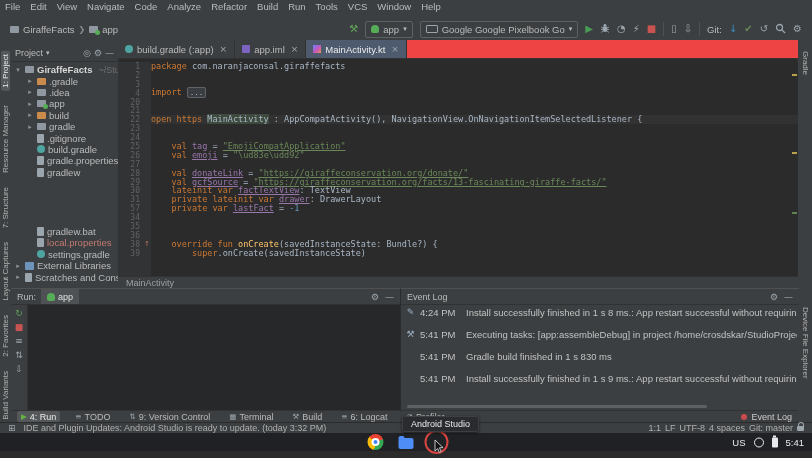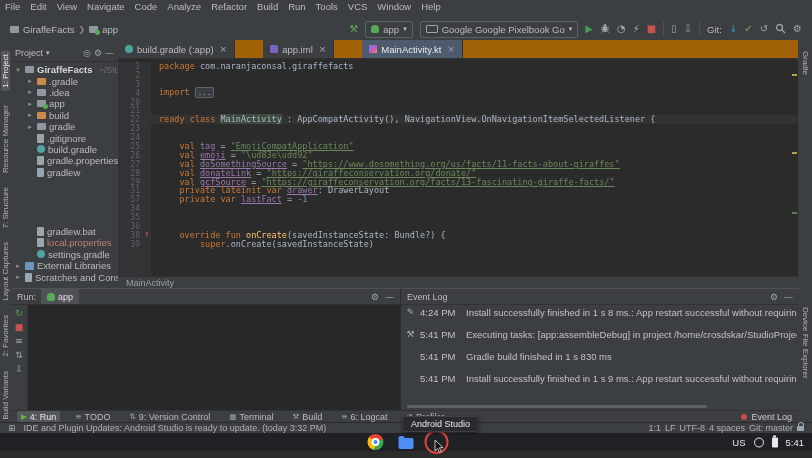--- a/index.html
+++ b/index.html
@@ -56,36 +56,36 @@
       border-radius:50%;background:#57ad57;}
   .icon-file{width:7px;height:9px;background:#9aa5ad;border-radius:1px;}
   .icon-gradle-file{width:8px;height:8px;border-radius:50%;background:#4ea4a0;}
   .icon-iml{width:8px;height:8px;background:#7a64c0;border-radius:1px;}
   .icon-kotlin{width:8px;height:8px;background:linear-gradient(135deg,#6d82f8,#c757bc 55%,#e7964c);}
   .icon-libs{width:9px;height:8px;background:#6f94bb;border-radius:1px;}
   .icon-scratch{width:7px;height:9px;background:#9aa5ad;border-radius:1px;}
   .icon-android{width:8px;height:8px;border-radius:50% 50% 2px 2px;background:#57ad57;}
 
   
-  .tabs{position:absolute;left:118px;top:40px;width:680px;height:18px;background:#a16207;
-        display:flex;align-items:flex-end;border-bottom:1px solid #323232;gap:28px;}
+  .tabs{position:absolute;left:118px;top:40px;width:680px;height:18px;background:#ef4444;
+        display:flex;align-items:flex-end;border-bottom:1px solid #323232;}
   .tab{display:flex;align-items:center;gap:4px;padding:0 7px;height:18px;font-size:9.5px;color:#bbb;
        border-right:1px solid #323232;background:#3c3f41;}
   .tab.active{background:#4e5a6e;color:#ececec;}
   .tab-close{color:#9aa5ad;font-size:9px;margin-left:2px;}
 
   
   .editor{position:absolute;left:118px;top:62px;width:680px;height:214px;background:#2b2b2b;overflow:hidden;}
   #code{position:absolute;inset:0;background:linear-gradient(90deg,#313335 0 33px,#2b2b2b 33px);}
   .cl{display:flex;align-items:center;height:8.9px;}
   .cl.hl{background:linear-gradient(90deg,#313335 0 33px,#323232 33px);}
   .gut{width:22px;flex:none;text-align:right;padding-right:3px;color:#606366;
        font:8px "DejaVu Sans Mono",monospace;}
   .mark{width:8px;flex:none;text-align:center;font-size:7px;color:#c4756a;}
-  .ct{margin:8px;font:8.5px/8.9px "DejaVu Sans Mono",monospace;white-space:pre;}
+  .ct{margin:0;font:8.5px/8.9px "DejaVu Sans Mono",monospace;white-space:pre;}
   .kw{color:#cc7832;}.pl{color:#a9b7c6;}.str{color:#6a8759;}
   .stru{color:#6a8759;text-decoration:underline;}
   .fld{color:#9876aa;}.fldu{color:#9876aa;text-decoration:underline;}
   .num{color:#6897bb;}.fn{color:#ffc66b;}
   .cls{color:#a9b7c6;background:#3d4a3d;}
   .fold{background:#3a3d41;border:1px solid #5f6468;border-radius:2px;padding:0 2px;
         font-size:7.5px;color:#a9b7c6;}
   .guide{position:absolute;left:387px;top:0;bottom:0;width:1px;background:#383a3c;}
   .tick{position:absolute;right:1px;width:5px;height:2px;background:#b8a24b;}
 
@@ -372,21 +372,21 @@
           <pre class="ct"></pre>
         </div>
         <div class="cl">
           <span class="gut">21</span>
           <span class="mark glyph"></span>
           <pre class="ct"></pre>
         </div>
         <div class="cl hl">
           <span class="gut">22</span>
           <span class="mark glyph"></span>
-          <pre class="ct"><span class="kw">ready class </span><span class="cls">MainActivity</span><span class="pl"> : AppCompatActivity(), NavigationView.OnNavigationItemSelectedListener {</span></pre>
+          <pre class="ct"><span class="kw">open https </span><span class="cls">MainActivity</span><span class="pl"> : AppCompatActivity(), NavigationView.OnNavigationItemSelectedListener {</span></pre>
         </div>
         <div class="cl">
           <span class="gut">23</span>
           <span class="mark glyph"></span>
           <pre class="ct"></pre>
         </div>
         <div class="cl">
           <span class="gut">24</span>
           <span class="mark glyph"></span>
           <pre class="ct"></pre>
@@ -397,31 +397,35 @@
           <pre class="ct"><span class="pl">    </span><span class="kw">val </span><span class="fld">tag</span><span class="pl"> = </span><span class="stru">"EmojiCompatApplication"</span></pre>
         </div>
         <div class="cl">
           <span class="gut">26</span>
           <span class="mark glyph"></span>
           <pre class="ct"><span class="pl">    </span><span class="kw">val </span><span class="fldu">emoji</span><span class="pl"> = </span><span class="str">"\ud83e\udd92"</span></pre>
         </div>
         <div class="cl">
           <span class="gut">27</span>
           <span class="mark glyph"></span>
-          <pre class="ct"><span class="pl">    </span><span class="kw">val </span><span class="fldu">doSomethingSource</span><span class="pl"> = </span><span class="stru">"https://www.dosomething.org/us/facts/11-facts-about-giraffes"</span></pre>
         </div>
         <div class="cl">
           <span class="gut">28</span>
           <span class="mark glyph"></span>
           <pre class="ct"><span class="pl">    </span><span class="kw">val </span><span class="fldu">donateLink</span><span class="pl"> = </span><span class="stru">"https://giraffeconservation.org/donate/"</span></pre>
         </div>
         <div class="cl">
           <span class="gut">29</span>
           <span class="mark glyph"></span>
           <pre class="ct"><span class="pl">    </span><span class="kw">val </span><span class="fldu">gcfSource</span><span class="pl"> = </span><span class="stru">"https://giraffeconservation.org/facts/13-fascinating-giraffe-facts/"</span></pre>
+        </div>
+        <div class="cl">
+          <span class="gut">30</span>
+          <span class="mark glyph"></span>
+          <pre class="ct"><span class="pl">    </span><span class="kw">lateinit var </span><span class="fldu">factTextView</span><span class="pl">: TextView</span></pre>
         </div>
         <div class="cl">
           <span class="gut">31</span>
           <span class="mark glyph"></span>
           <pre class="ct"><span class="pl">    </span><span class="kw">private lateinit var </span><span class="fldu">drawer</span><span class="pl">: DrawerLayout</span></pre>
         </div>
         <div class="cl">
           <span class="gut">57</span>
           <span class="mark glyph"></span>
           <pre class="ct"><span class="pl">    </span><span class="kw">private var </span><span class="fldu">lastFact</span><span class="pl"> = </span><span class="num">-1</span></pre>

